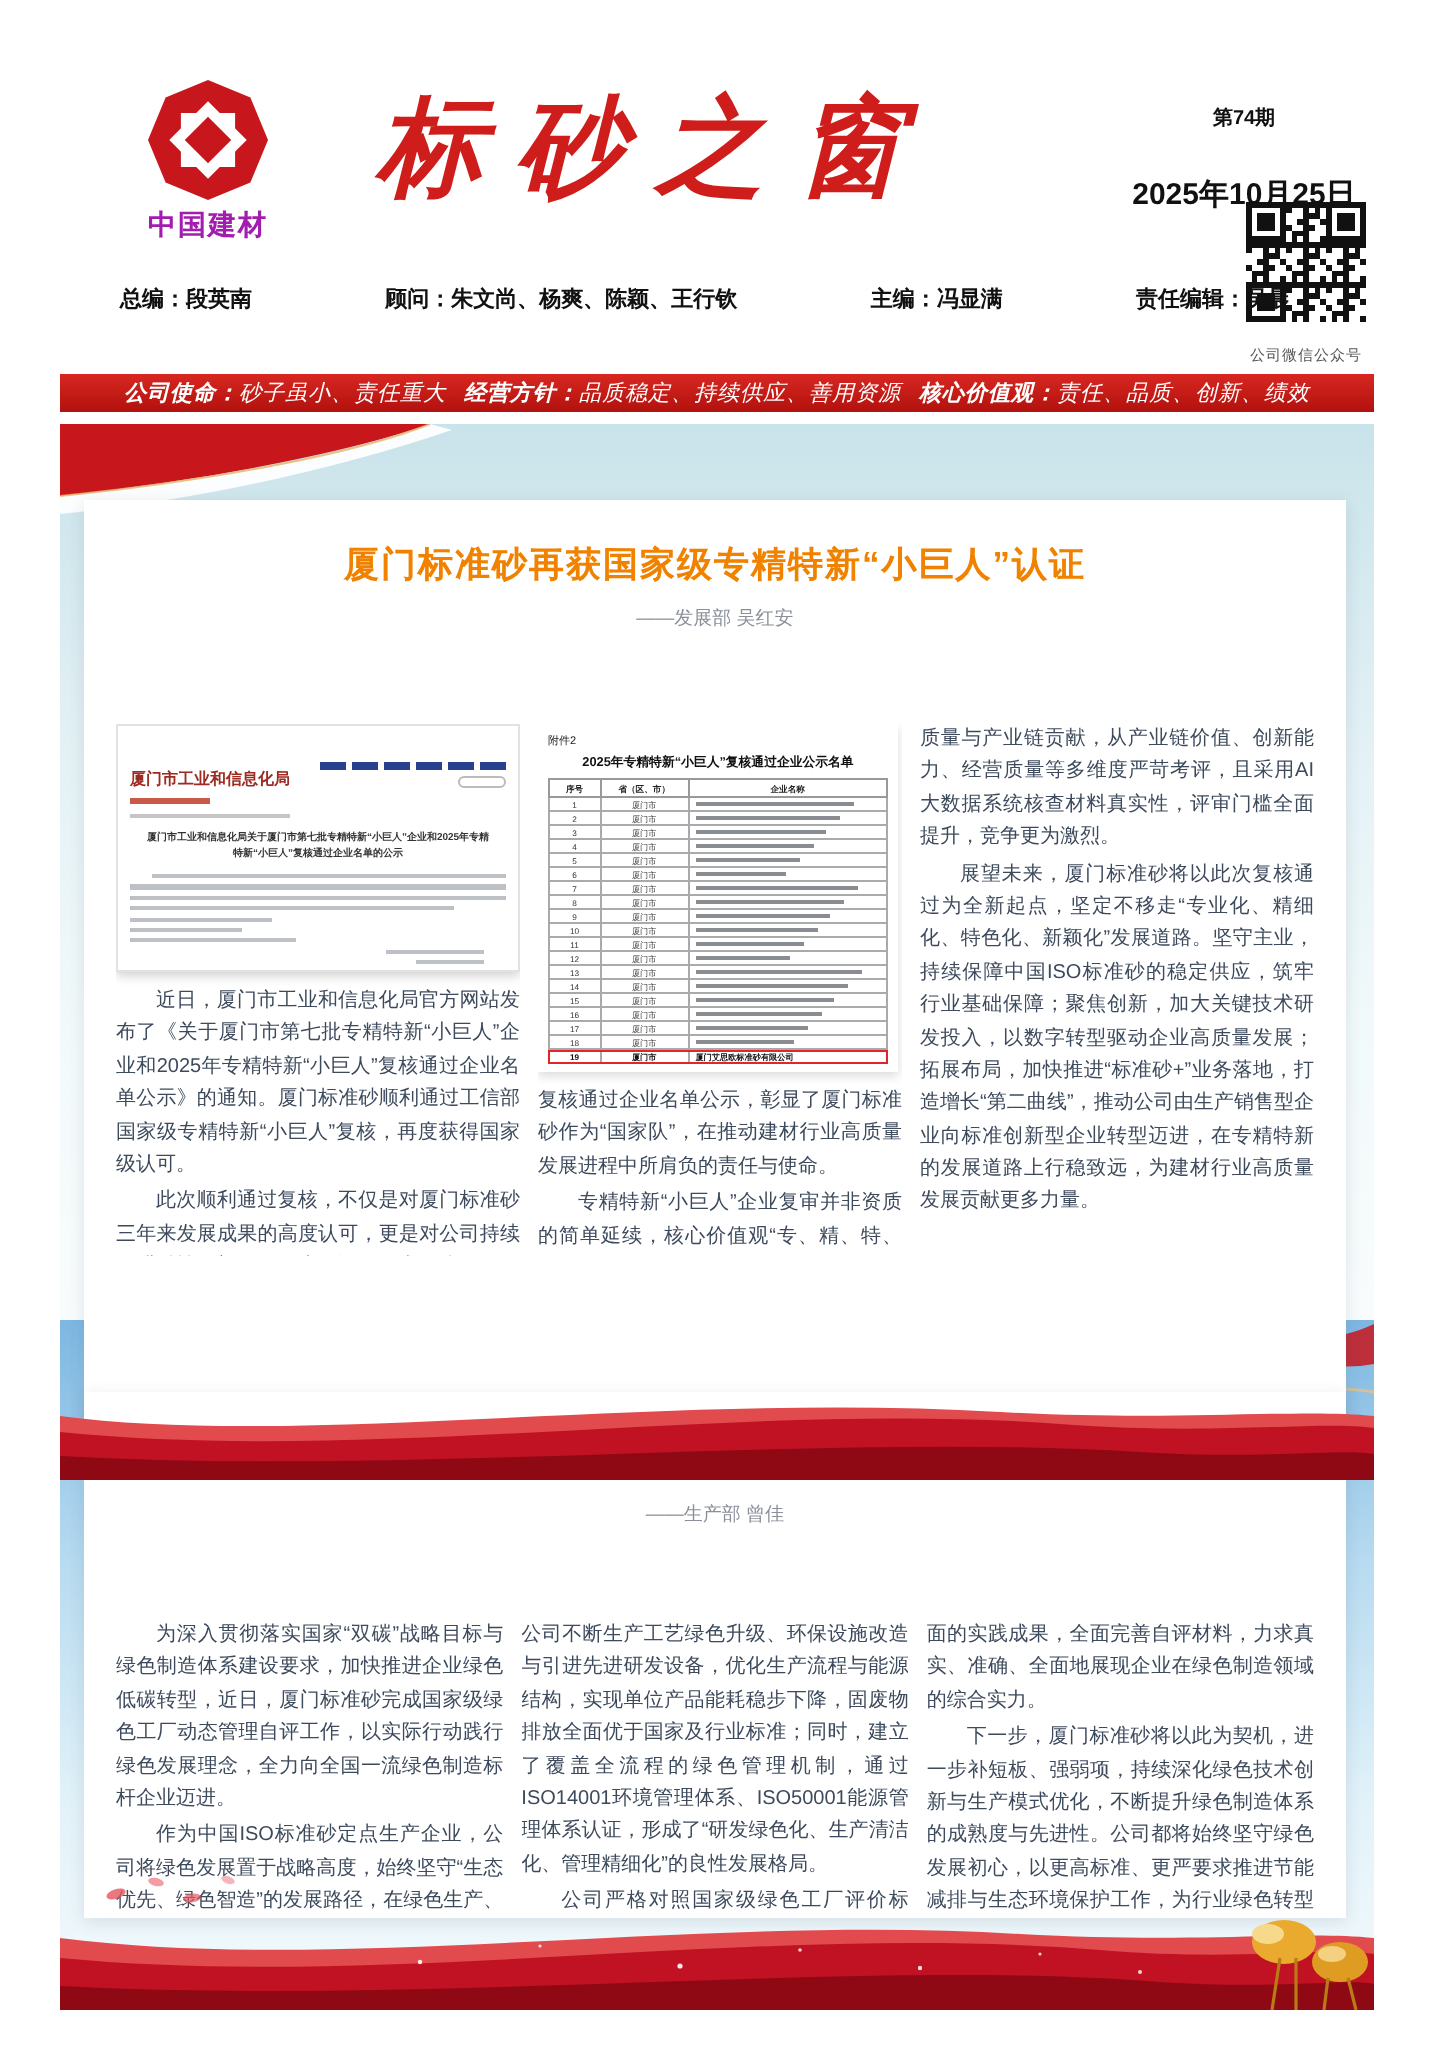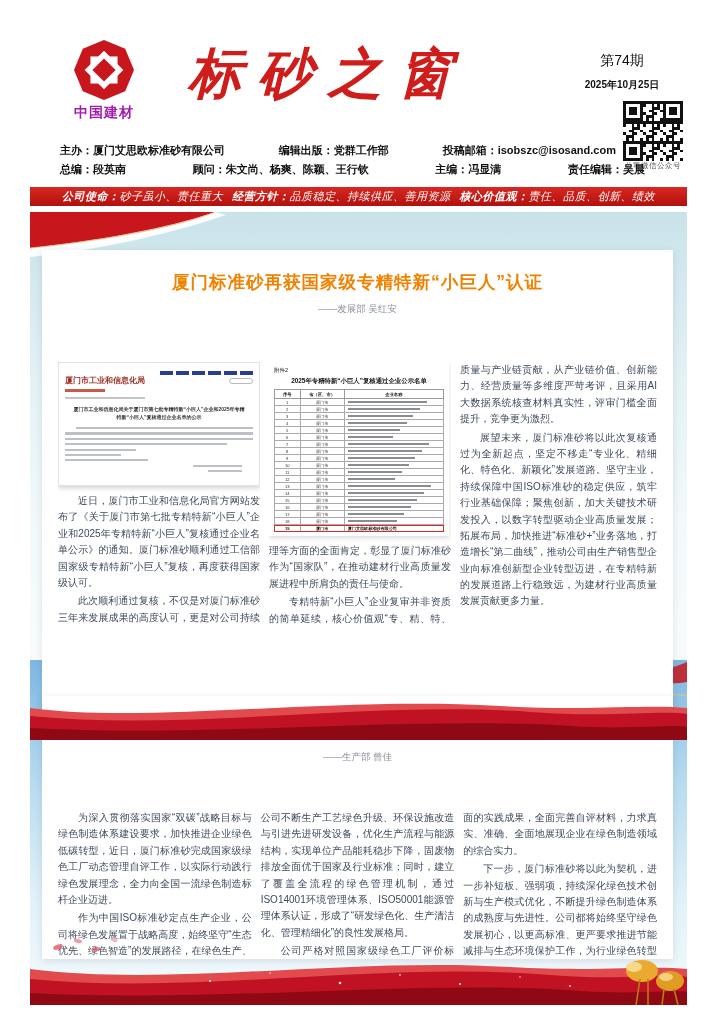--- a/index.html
+++ b/index.html
@@ -12,25 +12,25 @@
   
   .logo { position:absolute; left:62px; top:40px; width:84px; text-align:center; }
   .logo svg { display:block; margin:0 auto; }
   .logo-caption { margin-top:4px; font-size:14px; font-weight:bold; color:#a21caf; letter-spacing:1px; }
   .paper-title {
     position:absolute; left:158px; top:38px; width:340px; text-align:center;
     font-family:"Liberation Serif", serif; font-style:italic; font-weight:bold;
     font-size:54px; letter-spacing:16px; color:#ce1d1a; white-space:nowrap;
   }
   .issue-box { position:absolute; left:556px; top:52px; width:132px; text-align:center; color:#111; }
-  .issue-no { font-size:14px; font-weight:normal; }
-  .issue-date { font-size:10px; margin-top:8px; font-weight:bold; }
+  .issue-no { font-size:10px; font-weight:bold; }
+  .issue-date { font-size:15px; margin-top:22px; font-weight:bold; }
   .qr-block { position:absolute; left:621px; top:101px; width:64px; text-align:center; }
   .qr-block svg { display:block; width:60px; height:60px; margin:0 auto; background:#fff; }
-  .qr-caption { margin-top:0; font-size:7.5px; color:#555; letter-spacing:.5px; }
+  .qr-caption { margin-top:12px; font-size:7.5px; color:#555; letter-spacing:.5px; }
   .mast-info { position:absolute; left:60px; top:141px; width:556px; font-size:11px; color:#111; font-weight:bold; }
   .mi-row { display:flex; justify-content:space-between; line-height:19px; white-space:nowrap; }
   .mi-row.r2 { width:585px; }
   
   .banner {
     position:absolute; left:30px; top:187px; width:657px; height:19px;
     background:linear-gradient(180deg,#d82720,#b2110e);
     color:#fff; display:flex; align-items:center; justify-content:center; gap:9px;
     font-family:"Liberation Serif", serif; font-style:italic;
     font-size:11px; letter-spacing:.5px; white-space:nowrap;
@@ -58,21 +58,21 @@
   .col.c1 { flex:0 0 202px; }
   .col.c2 { flex:0 0 182px; }
   .para {
     font-size:10px; line-height:1.64; text-align:justify; color:#3d4a5c;
     text-indent:2em; margin-bottom:2px;
   }
   .para.cont { text-indent:0; }
   
   .gov-shot {
     width:202px; height:124px; background:#fff; border:1px solid #e2e2e2;
-    box-shadow:0 2px 5px rgba(0,0,0,.18); margin-bottom:7px; padding:6px 6px; overflow:hidden;
+    box-shadow:0 2px 5px rgba(0,0,0,.18); margin-bottom:7px; padding:16px 6px; overflow:hidden;
   }
   .ghead { display:flex; justify-content:space-between; align-items:flex-start; }
   .gsite { font-size:8px; font-weight:bold; color:#9e2b21; font-family:"Liberation Serif",serif; }
   .gurl { width:40px; height:2.5px; background:#c85a4a; margin-top:2px; }
   .gnav { display:flex; gap:3px; align-items:center; margin-top:2px; }
   .gnav i { display:block; width:13px; height:3.5px; background:#27418f; }
   .gsearch { width:24px; height:6px; border:.5px solid #bbb; border-radius:3px; }
   .gcrumb { width:80px; height:2.5px; background:#c5c5c5; margin:5px 0 6px; }
   .gtitle {
     font-size:5px; font-weight:bold; color:#333; text-align:center; line-height:1.6; padding:0 8px;
@@ -286,25 +286,20 @@
         <rect x="10" y="20" width="1" height="1" fill="#111"></rect>
         <rect x="13" y="20" width="1" height="1" fill="#111"></rect>
         <rect x="15" y="20" width="1" height="1" fill="#111"></rect>
         <rect x="17" y="20" width="1" height="1" fill="#111"></rect>
         <rect x="20" y="20" width="1" height="1" fill="#111"></rect>
       </svg>
     <div class="qr-caption">公司微信公众号</div>
   </div>
 
   <div class="mast-info">
-    <div class="mi-row r1">
-      <span>主办：厦门艾思欧标准砂有限公司</span>
-      <span>编辑出版：党群工作部</span>
-      <span>投稿邮箱：isobszc@isosand.com</span>
-    </div>
     <div class="mi-row r2">
       <span>总编：段英南</span>
       <span>顾问：朱文尚、杨爽、陈颖、王行钦</span>
       <span>主编：冯显满</span>
       <span>责任编辑：吴晨</span>
     </div>
   </div>
 
   <div class="banner">
     <span><b>公司使命：</b><span>砂子虽小、责任重大</span></span>
@@ -501,21 +496,21 @@
                   </span>
                 </div>
                 <div class="trow hl">
                   <span class="tc">19</span>
                   <span class="tc">厦门市</span>
                   <span class="tc name">厦门艾思欧标准砂有限公司</span>
                 </div>
               </div>
           </div>
           <div>
-              <p class="para cont">理等方面的全面肯定，彰显了厦门标准砂作为“国家队”，在推动建材行业高质量发展进程中所肩负的责任与使命。</p>
+              <p class="para cont">复核通过企业名单公示，彰显了厦门标准砂作为“国家队”，在推动建材行业高质量发展进程中所肩负的责任与使命。</p>
               <p class="para">专精特新“小巨人”企业复审并非资质的简单延续，核心价值观“专、精、特、新”实力的动态检验。2025年复审标准进一步聚焦</p>
             </div>
         </div>
 
         <div class="col c3">
             <p class="para cont">质量与产业链贡献，从产业链价值、创新能力、经营质量等多维度严苛考评，且采用AI大数据系统核查材料真实性，评审门槛全面提升，竞争更为激烈。</p>
             <p class="para">展望未来，厦门标准砂将以此次复核通过为全新起点，坚定不移走“专业化、精细化、特色化、新颖化”发展道路。坚守主业，持续保障中国ISO标准砂的稳定供应，筑牢行业基础保障；聚焦创新，加大关键技术研发投入，以数字转型驱动企业高质量发展；拓展布局，加快推进“标准砂+”业务落地，打造增长“第二曲线”，推动公司由生产销售型企业向标准创新型企业转型迈进，在专精特新的发展道路上行稳致远，为建材行业高质量发展贡献更多力量。</p>
           </div>
       </div>
     </div>

